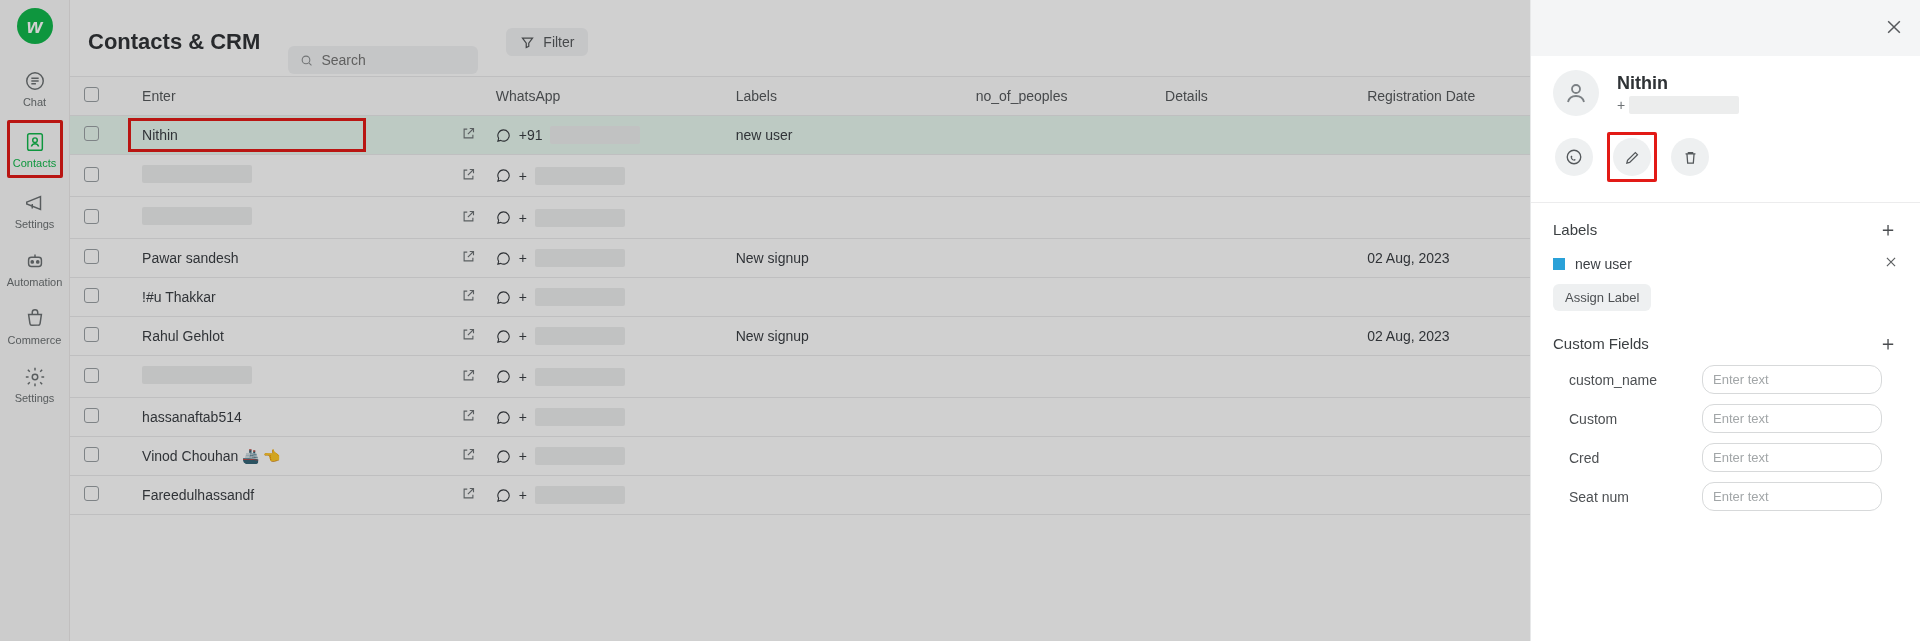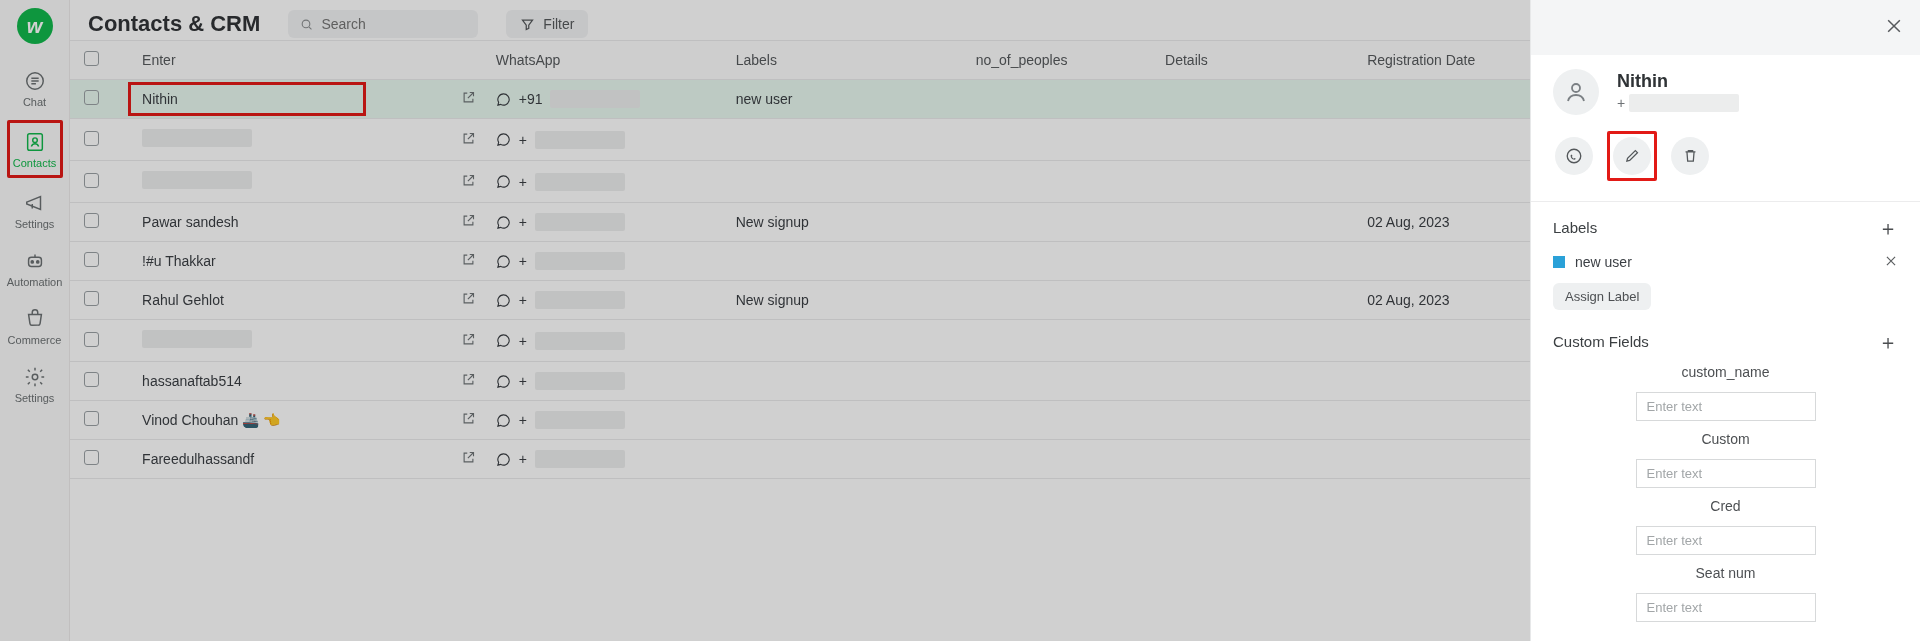--- a/index.html
+++ b/index.html
@@ -45,20 +45,21 @@
   }
   .page-head {
     display: flex; align-items: center; gap: 28px;
     padding: 10px 18px 2px;
   }
   .page-title { font-size: 22px; font-weight: 600; color: #313437; }
   .search-wrap {
     display: flex; align-items: center; gap: 8px;
     background: #f1f2f3; border-radius: 6px; padding: 6px 12px; width: 190px;
     color: #8c8f91;
+    margin-top: 36px;
   }
   .search-wrap input {
     border: none; background: transparent; outline: none; font-size: 14px; color: #444; width: 100%;
   }
   .filter-btn {
     display: flex; align-items: center; gap: 8px;
     background: #f1f2f3; border-radius: 6px; padding: 6px 14px;
     color: #56595c; cursor: pointer;
   }
   .page-sub { padding: 0 18px 10px; font-size: 13px; color: #6b6e70; }
@@ -126,24 +127,24 @@
   .section-title { font-weight: 500; color: #3c4043; font-size: 15px; }
   .plus-btn { font-size: 20px; color: #4a4d50; cursor: pointer; line-height: 1; }
   .chip-row { display: flex; align-items: center; justify-content: space-between; padding: 4px 0 12px; }
   .chip-left { display: flex; align-items: center; gap: 10px; }
   .sq { width: 12px; height: 12px; background: #2aa1d8; display: inline-block; }
   .chip-x { color: #5b5e60; cursor: pointer; }
   .assign-chip {
     display: inline-block; background: #eef0f1; border-radius: 6px; padding: 6px 12px;
     color: #4d5053; font-size: 13px; cursor: pointer; margin-bottom: 22px;
   }
-  .cf-row { display: flex; align-items: center; justify-content: space-between; margin: 10px 0; gap: 12px; flex-direction: column; }
+  .cf-row { display: flex; align-items: center; justify-content: space-between; margin: 10px 16px; gap: 12px; }
   .cf-label { color: #4d5053; font-size: 14px; }
   .cf-input {
-    width: 180px; border: 1px solid #d7d9da; border-radius: 0; padding: 6px 10px;
+    width: 180px; border: 1px solid #d7d9da; border-radius: 12px; padding: 6px 10px;
     font-size: 13px; color: #444;
   }
   .cf-input::placeholder { color: #a2a6a8; }
 </style>
 </head>
 <body>
 
 <div class="nav">
   <div class="logo">w</div>
 

